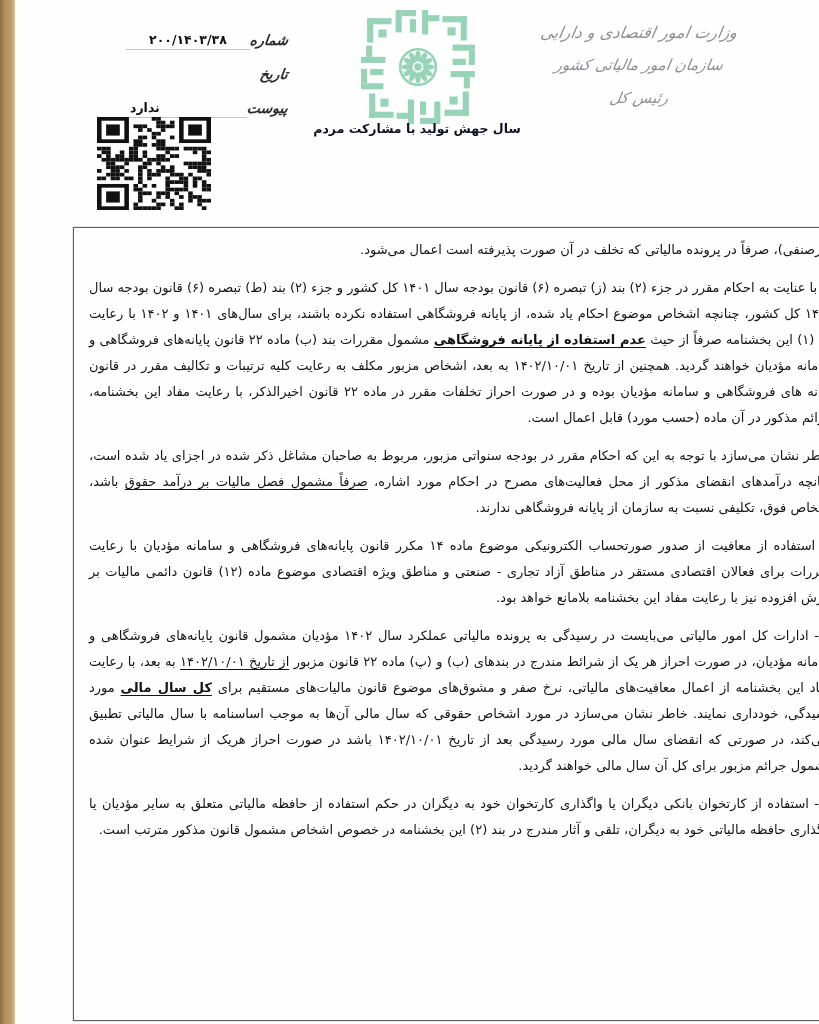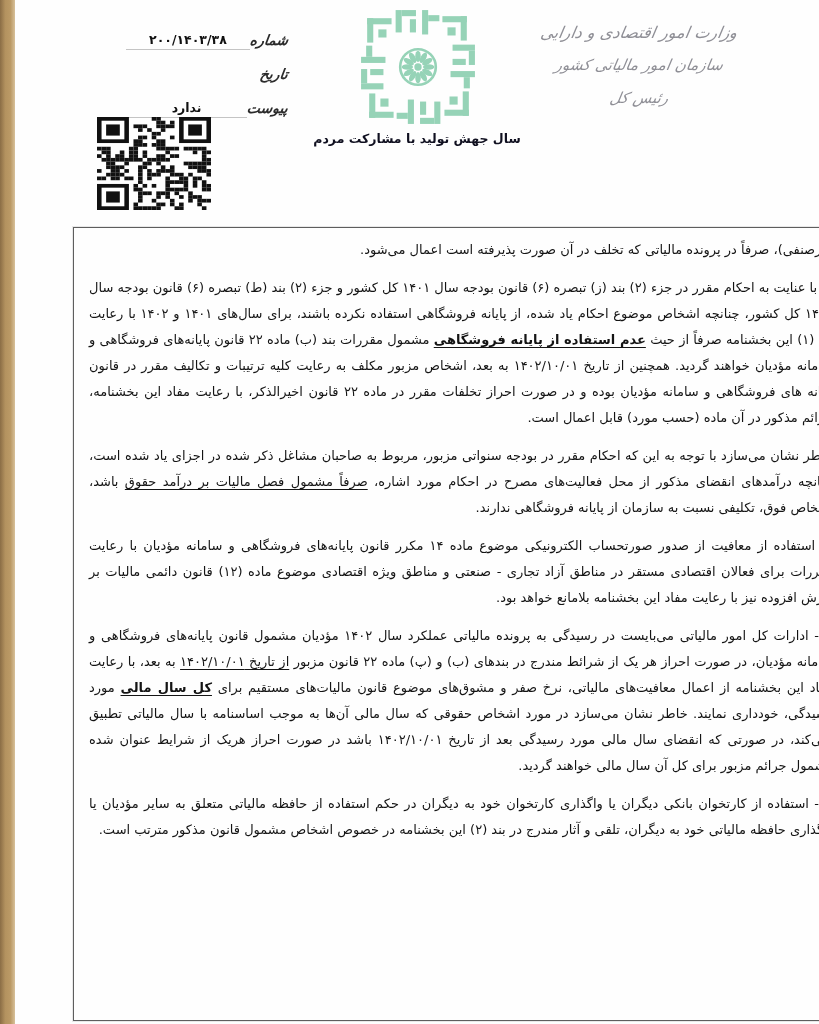--- a/index.html
+++ b/index.html
@@ -15,37 +15,37 @@
   
   .meta{position:absolute;left:78px;top:16px;width:212px;direction:rtl;}
   .meta-row{position:relative;height:34px;display:flex;align-items:flex-end;justify-content:flex-start;}
   .meta-label{
     font-style:italic;font-weight:bold;font-size:14px;color:#2b2b2b;
     transform:skewX(-8deg);padding-right:2px;white-space:nowrap;line-height:20px;
   }
   .meta-fill{flex:1;display:flex;align-items:flex-end;justify-content:center;
     border-bottom:1px solid #c4c4c4;min-width:30px;margin-left:48px;}
   .meta-value{font-weight:bold;font-size:12.5px;color:#111;line-height:19px;padding:0 4px;white-space:nowrap;}
-  .meta-row.attach .meta-fill{}
+  .meta-row.attach .meta-fill{justify-content:flex-end;}
   
   .logo{position:absolute;left:357px;top:6px;width:122px;height:110px;}
   
   .letterhead{
     position:absolute;right:40px;top:16px;width:280px;text-align:center;
     direction:rtl;color:#8f8f96;
   }
   .letterhead .cal{
     font-style:italic;transform:skewX(-10deg);line-height:33px;white-space:nowrap;
   }
   .cal-1{font-size:16px;}
   .cal-2{font-size:15px;}
   .cal-3{font-size:15px;}
   
   .slogan{
-    position:absolute;left:302px;top:131px;width:230px;text-align:center;
+    position:absolute;left:302px;top:121px;width:230px;text-align:center;
     direction:rtl;font-weight:bold;font-size:12.5px;color:#101020;letter-spacing:0;
   }
   
   .qr{position:absolute;left:97px;top:117px;width:114px;height:93px;}
   .qr svg{width:100%;height:100%;}
   
   .letter-box{
     position:absolute;left:73px;top:227px;width:776px;height:794px;
     border:1.6px solid #5e5e5e;box-sizing:border-box;
     padding:9px 15px 10px 15px;direction:rtl;text-align:justify;

